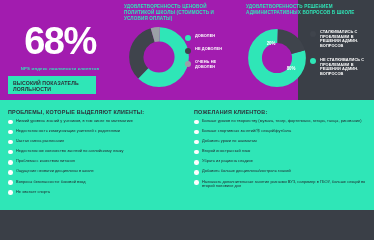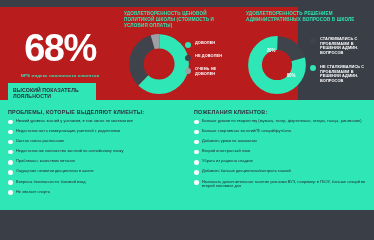--- a/index.html
+++ b/index.html
@@ -5,21 +5,21 @@
   html,body{margin:0;padding:0;}
   body{
     width:374px;height:210px;overflow:hidden;
     background:#3a3f47;
     font-family:"Liberation Sans",sans-serif;
     -webkit-font-smoothing:antialiased;
   }
   .page{position:relative;width:374px;height:210px;}
 
   
-  .top{position:absolute;left:0;top:7px;width:298px;height:100px;background:#b91c1c;}
+  .top{position:absolute;left:0;top:0;width:298px;height:100px;background:#a21caf;}
 
   
   .stat-panel{position:absolute;left:0;top:0;width:118px;height:100px;}
   .stat-big{
     position:absolute;left:9px;top:22px;width:102px;
     color:#ffffff;font-size:38px;font-weight:bold;letter-spacing:-1.5px;
     line-height:38px;text-align:center;
   }
   .stat-sub{
     position:absolute;left:9px;top:66px;width:102px;

